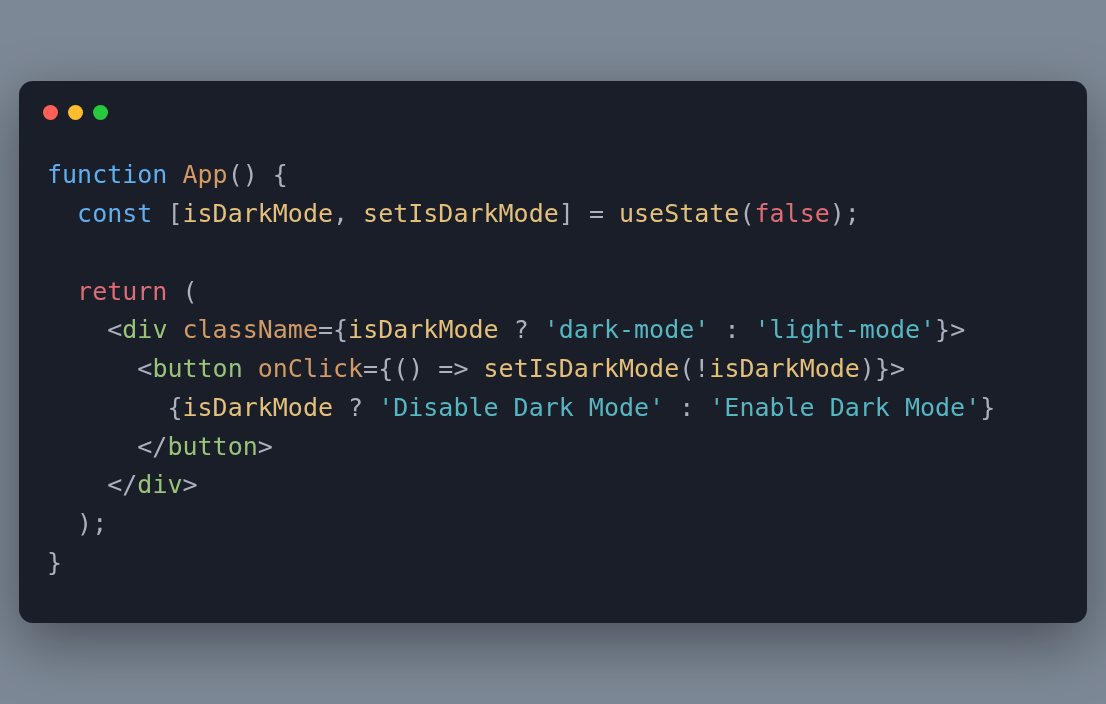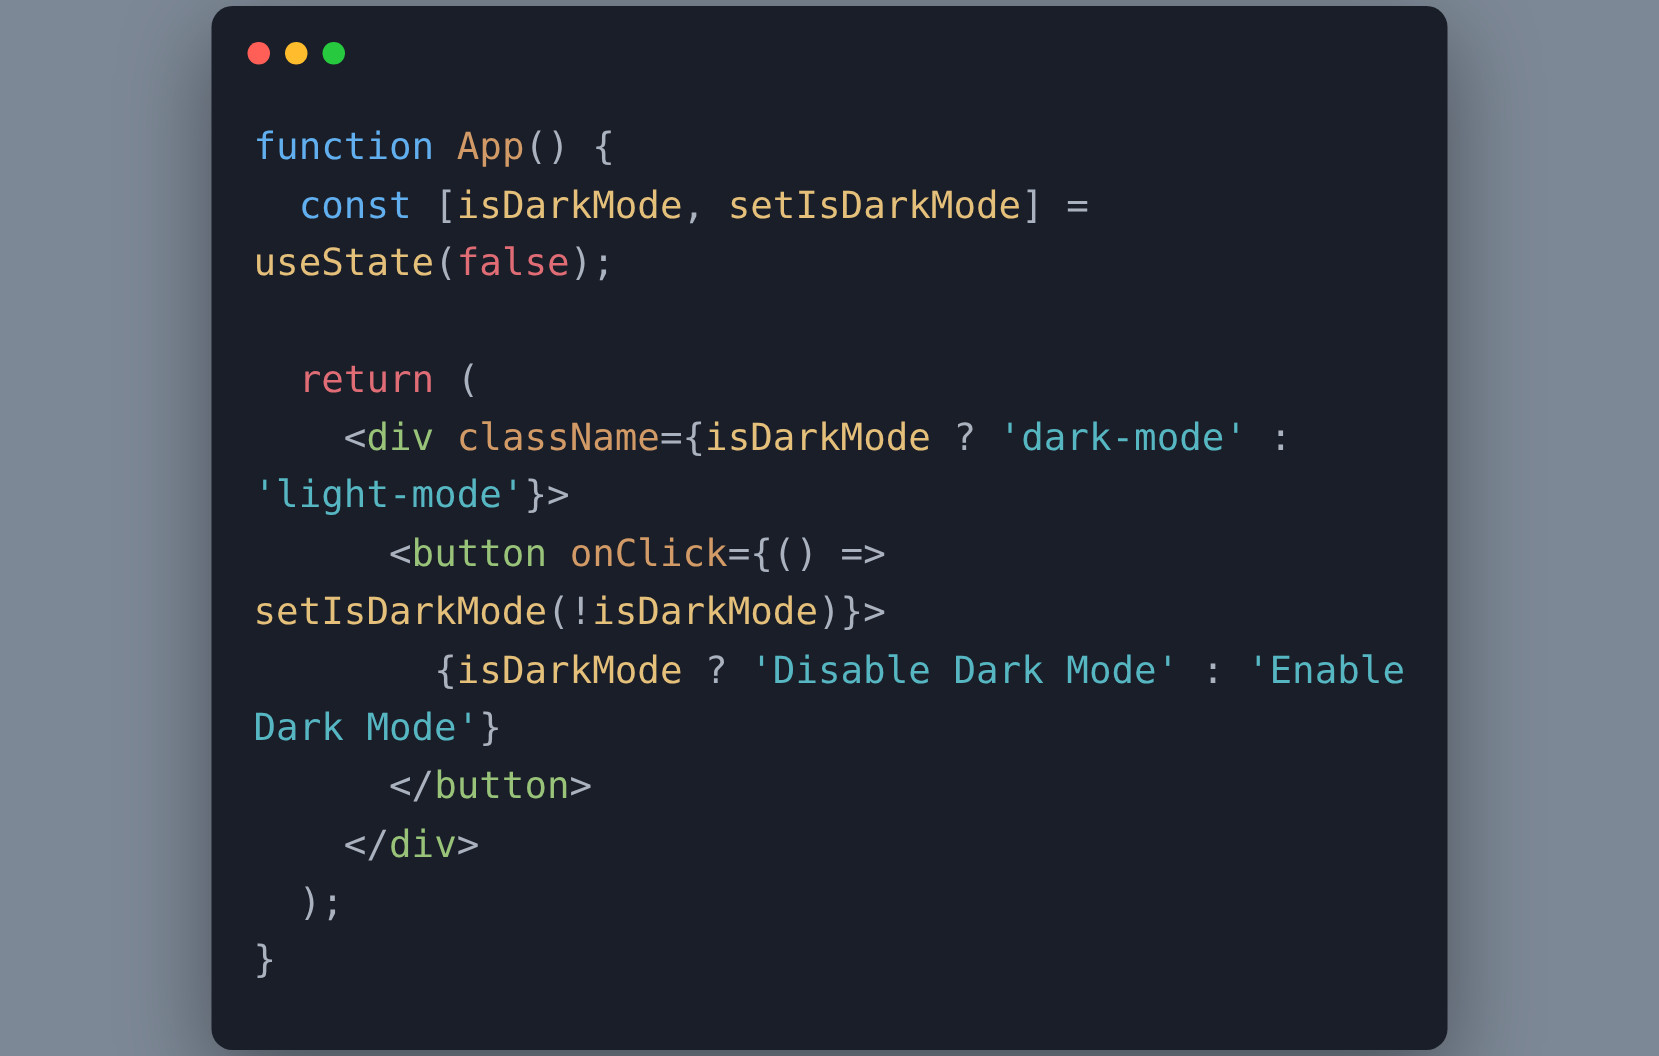--- a/index.html
+++ b/index.html
@@ -12,21 +12,21 @@
       width: 1106px;
       height: 704px;
       display: flex;
       align-items: center;
       justify-content: center;
       font-family: 'SF Mono', 'Monaco', 'Menlo', 'Consolas', monospace;
     }
     .code-window {
       background: #1a1e28;
       border-radius: 14px;
-      width: 824px;
+      width: 1068px;
       box-shadow: 0 20px 60px rgba(0,0,0,0.4);
       padding: 22px 0 40px 0;
       overflow: hidden;
     }
     .window-controls {
       display: flex;
       gap: 10px;
       padding: 2px 24px 20px 24px;
     }
     .control-dot {

